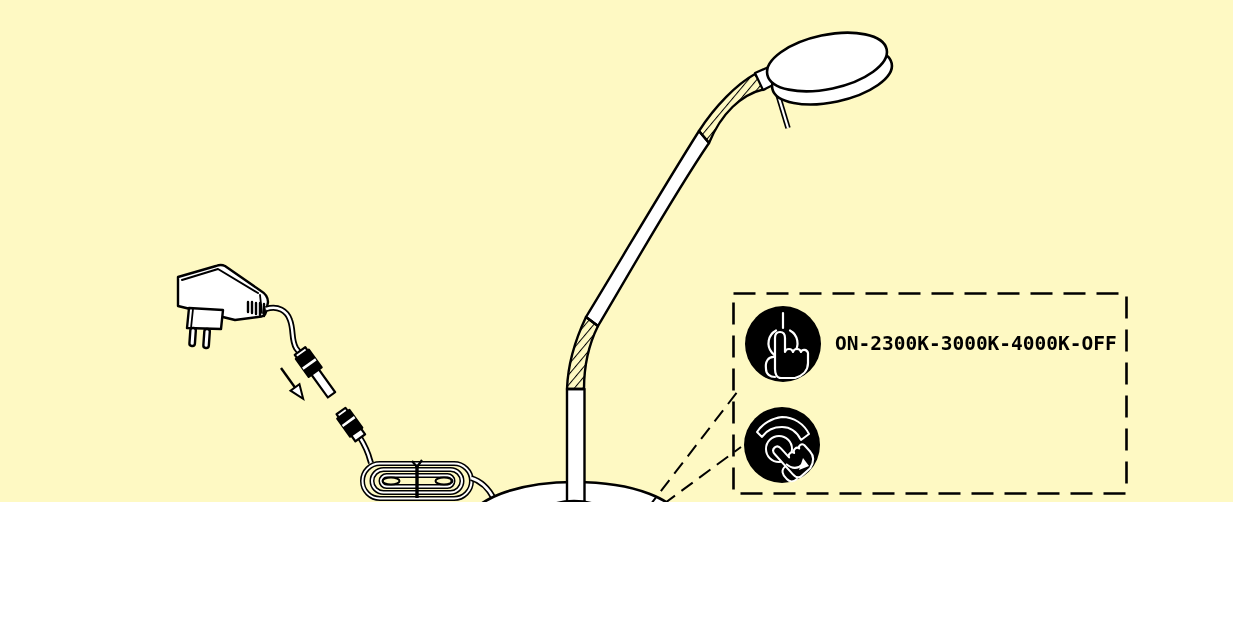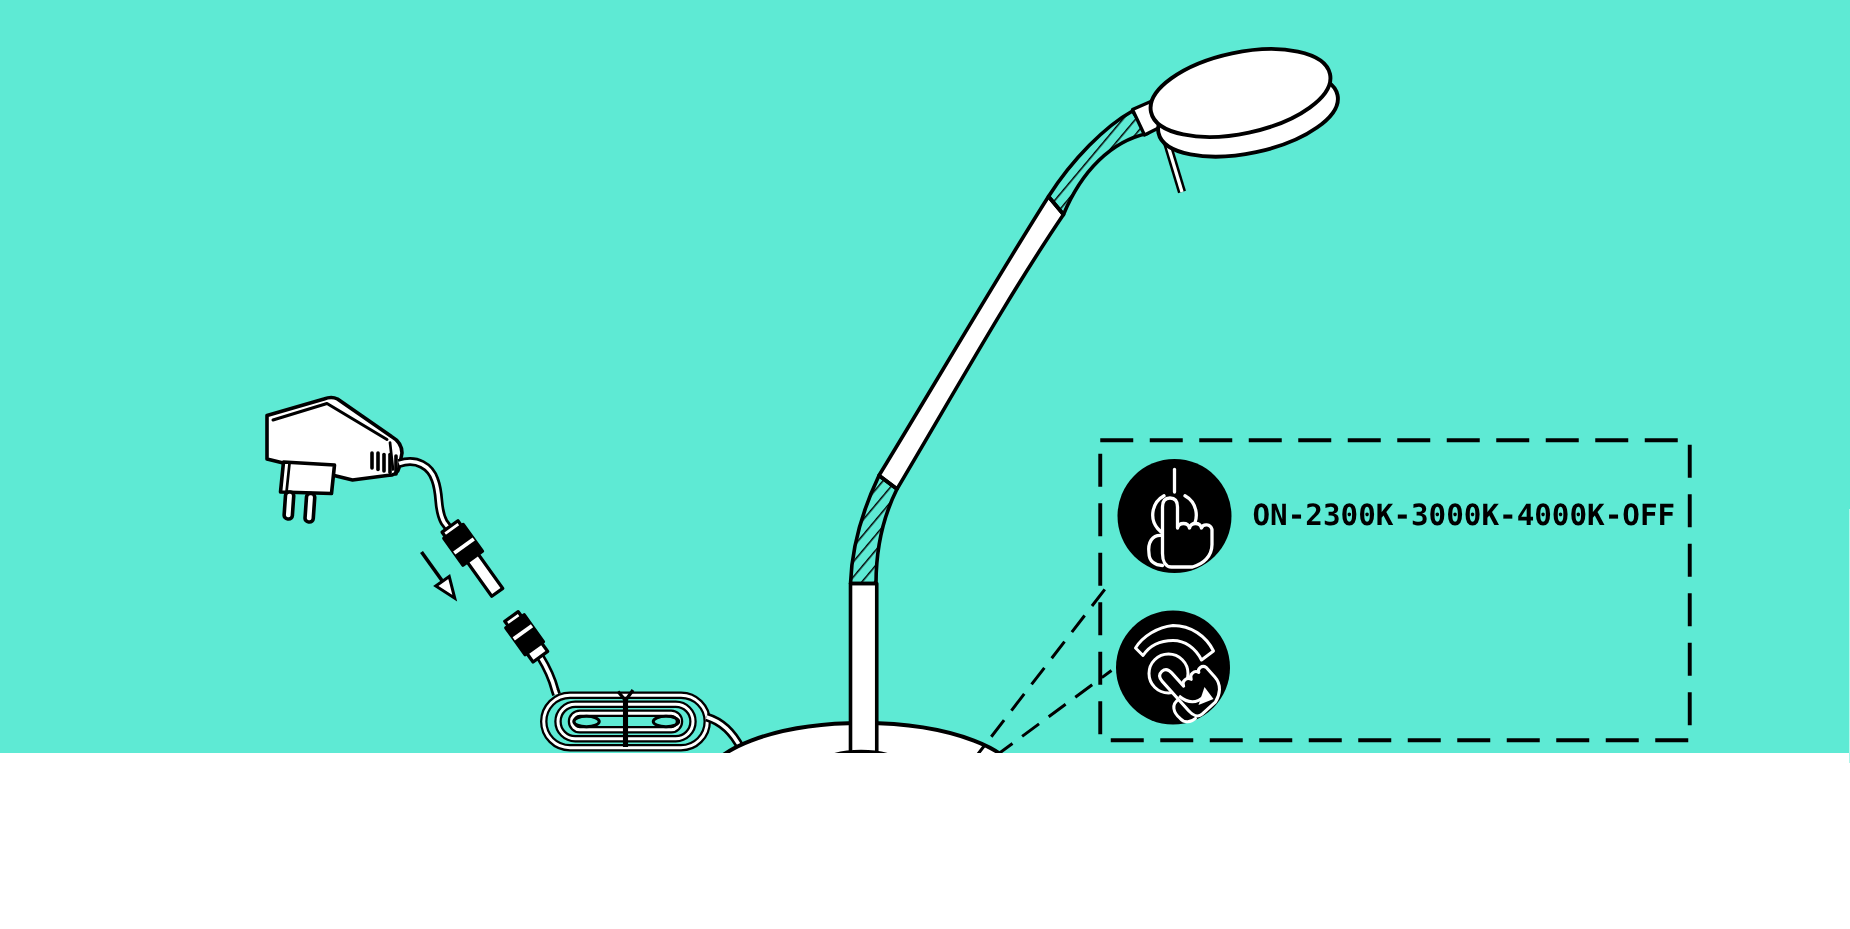--- a/index.html
+++ b/index.html
@@ -1,16 +1,16 @@
 <!DOCTYPE html>
 <html><head>
 <meta charset="utf-8">
 <style>
   html,body{margin:0;padding:0;background:#ffffff;}
-  #stage{position:relative;width:1233px;height:502px;background:#5eead4;overflow:hidden;
+  #stage{position:relative;width:1233px;height:502px;background:#fef9c3;overflow:hidden;
          font-family:"DejaVu Sans Mono",monospace;}
   svg text{font-family:"DejaVu Sans Mono",monospace;}
 </style>
 </head>
 <body>
 
 <div id="stage">
 <svg width="1233" height="619" viewBox="0 0 1233 619" xmlns="http://www.w3.org/2000/svg">
   <defs>
     <pattern id="hatch" patternUnits="userSpaceOnUse" width="6.5" height="6.5" patternTransform="rotate(40)">

